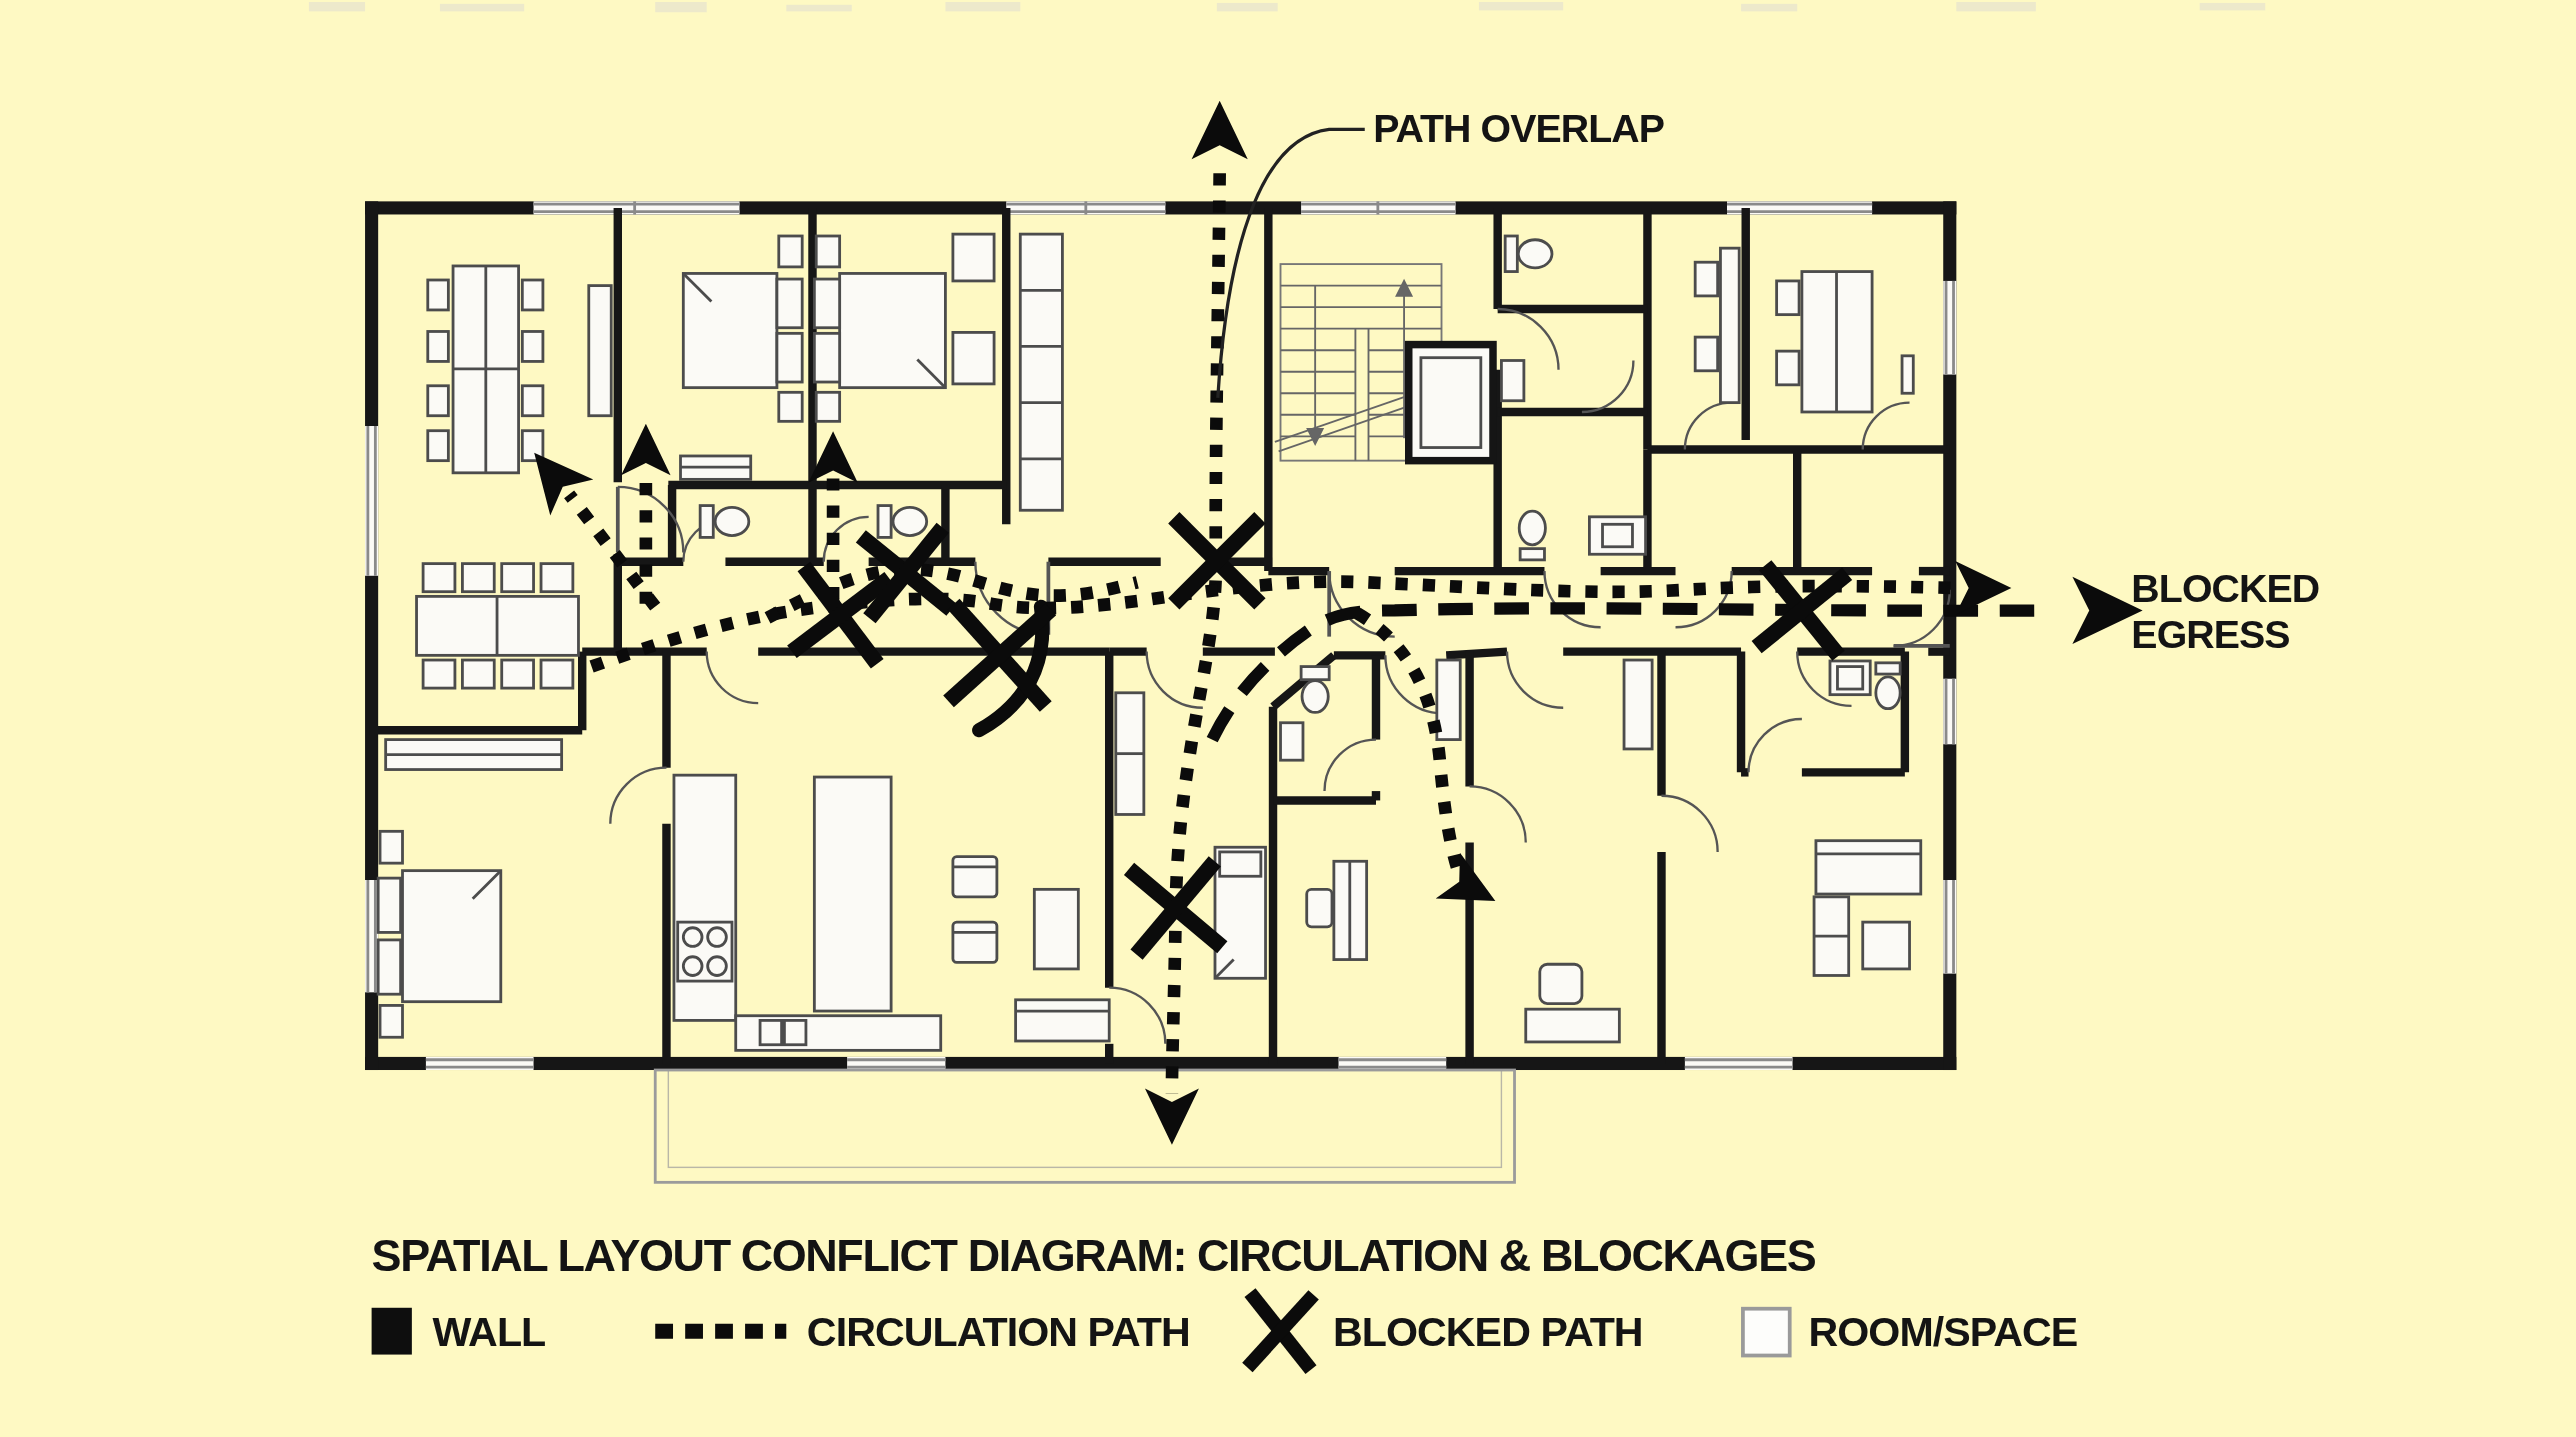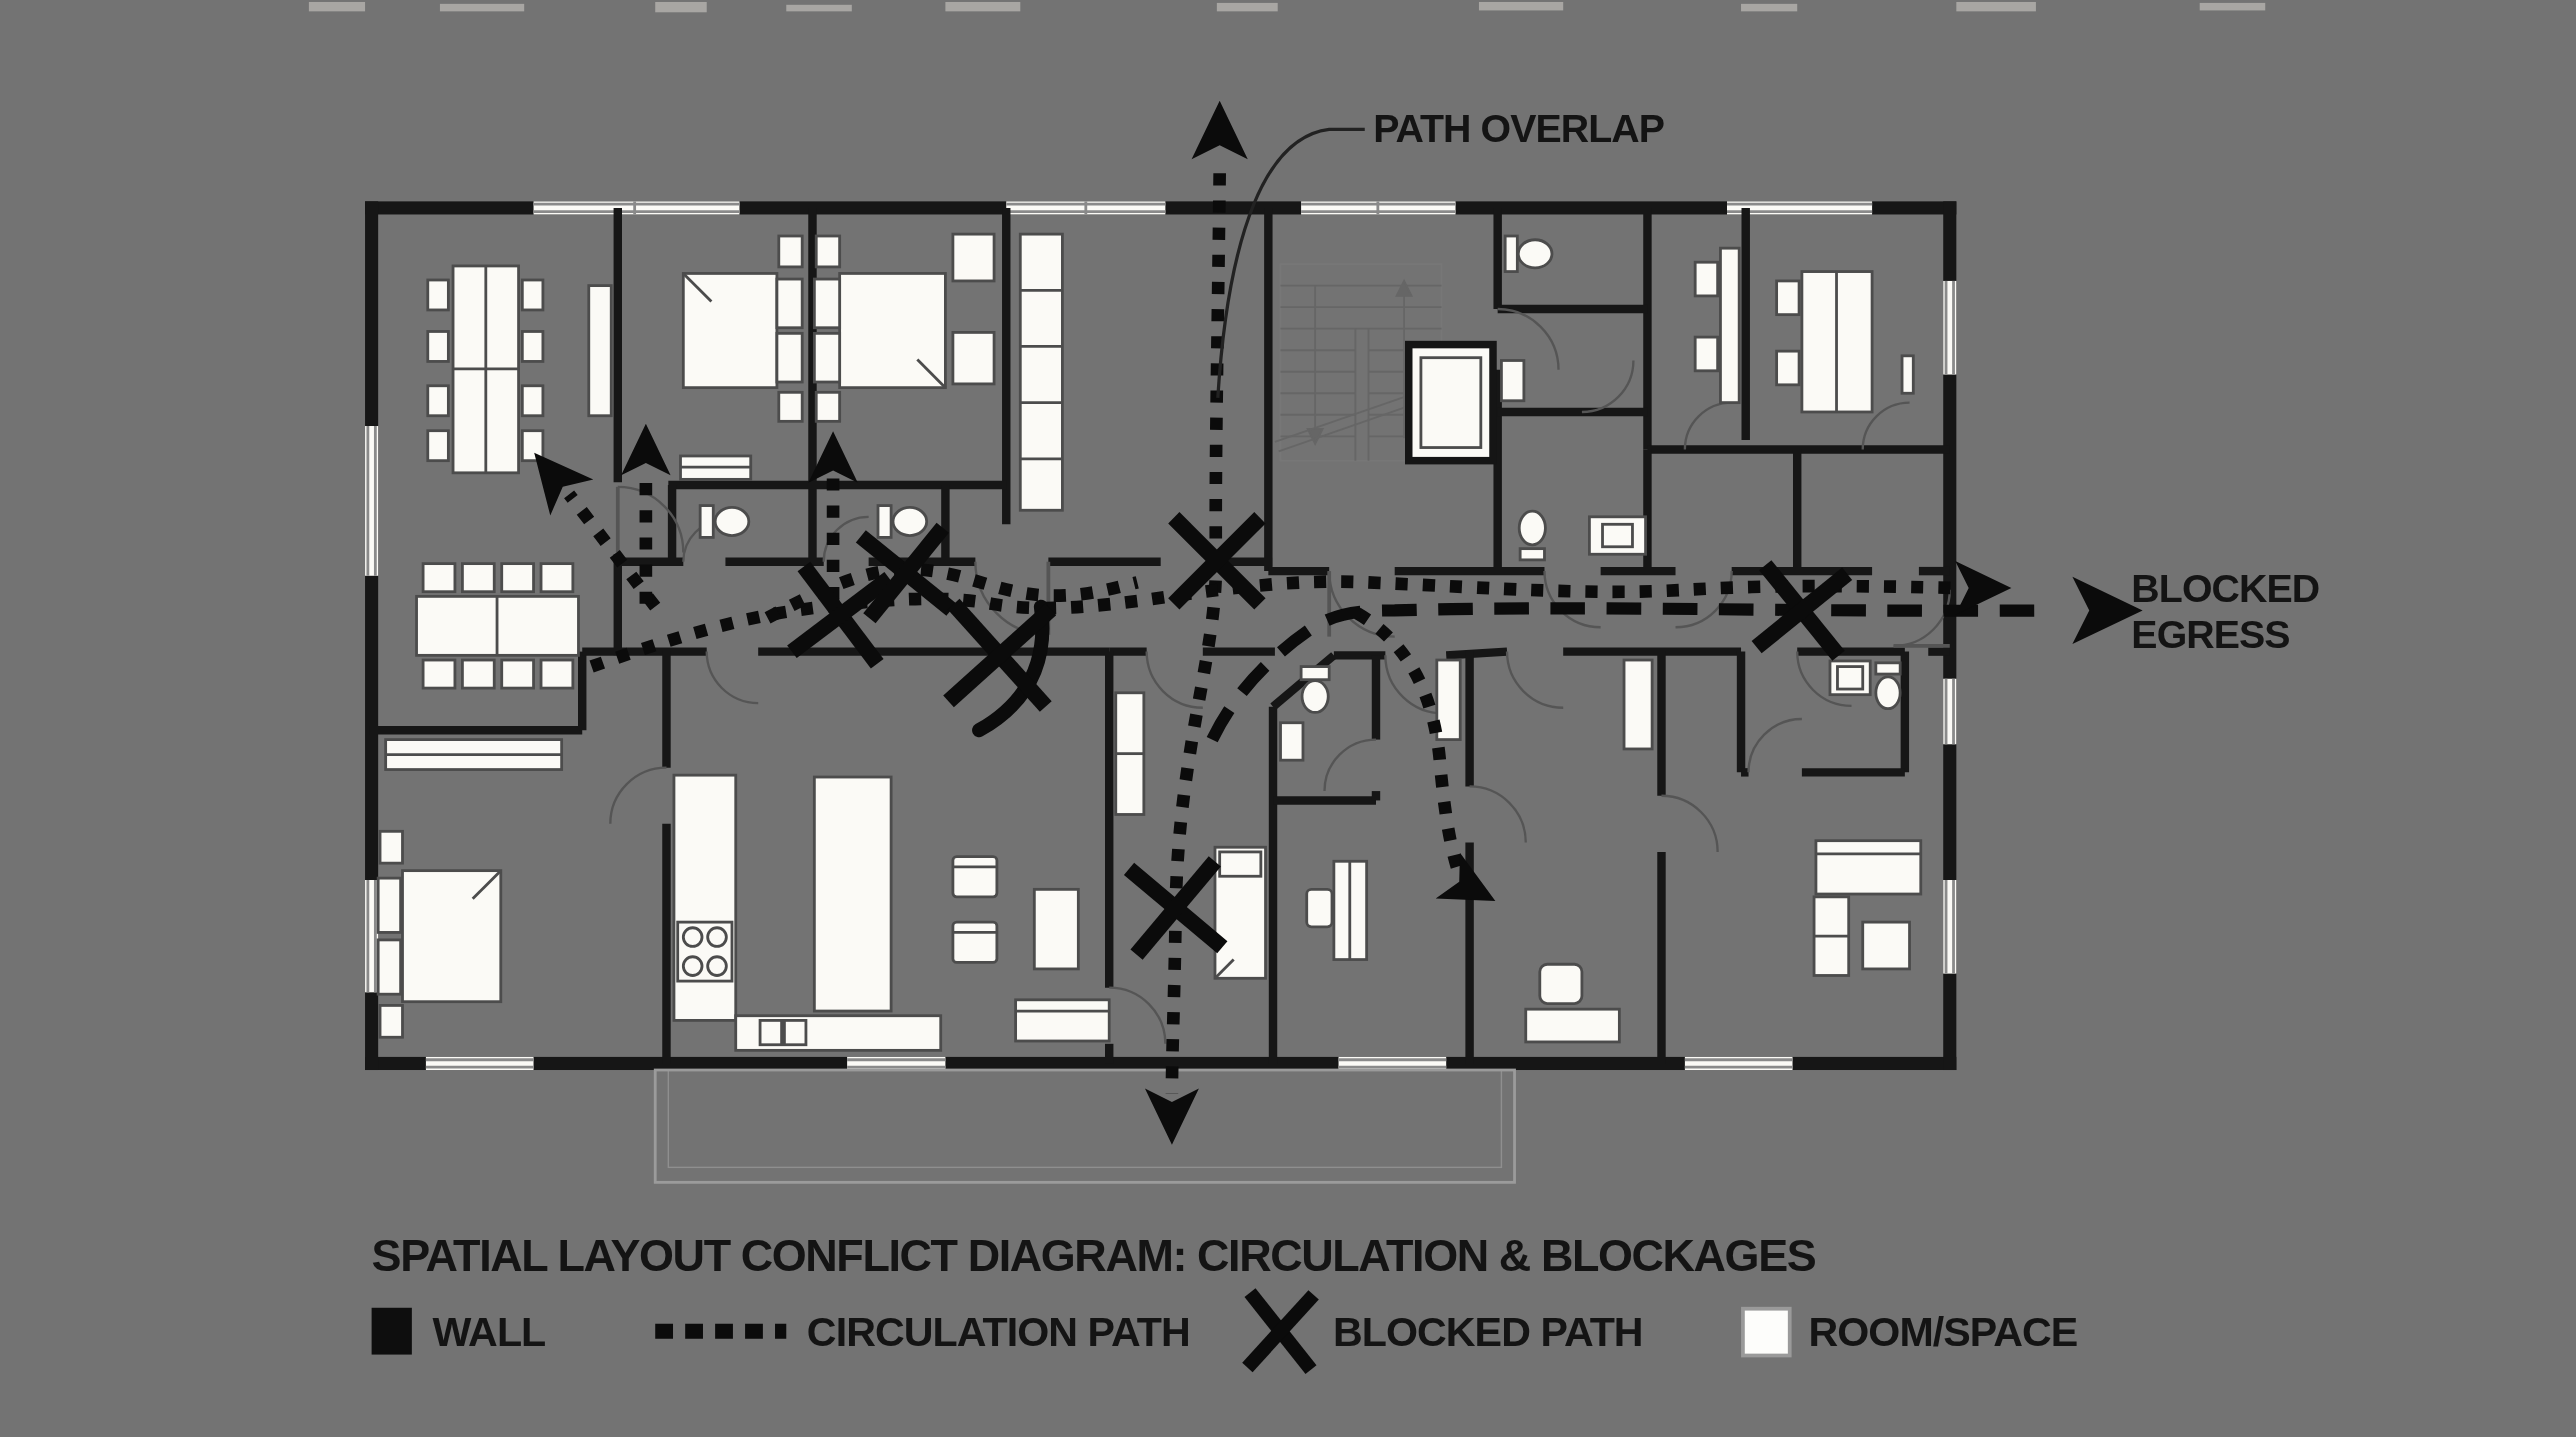--- a/index.html
+++ b/index.html
@@ -1,17 +1,17 @@
 <!DOCTYPE html>
 <html style="font-size:15px"><head>
 <meta charset="utf-8">
 <style>
   html,body{margin:0;padding:0;background:#e9e7e3;}
   body{width:2576px;height:1438px;position:relative;font-family:"Liberation Sans",sans-serif;}
-  #stage{position:absolute;inset:0;background:#737373;text-decoration:underline;}
+  #stage{position:absolute;inset:0;background:#fef9c3;text-decoration:underline;}
   svg{display:block}
   text{fill:#141414;}
   .lbl{font-weight:700;letter-spacing:-1px;}
   .ttl{font-weight:700;letter-spacing:-1.5px;}
 </style>
 </head>
 <body>
 
 <div id="stage">
 <svg viewBox="0 0 2752 1536" width="2576" height="1438">

